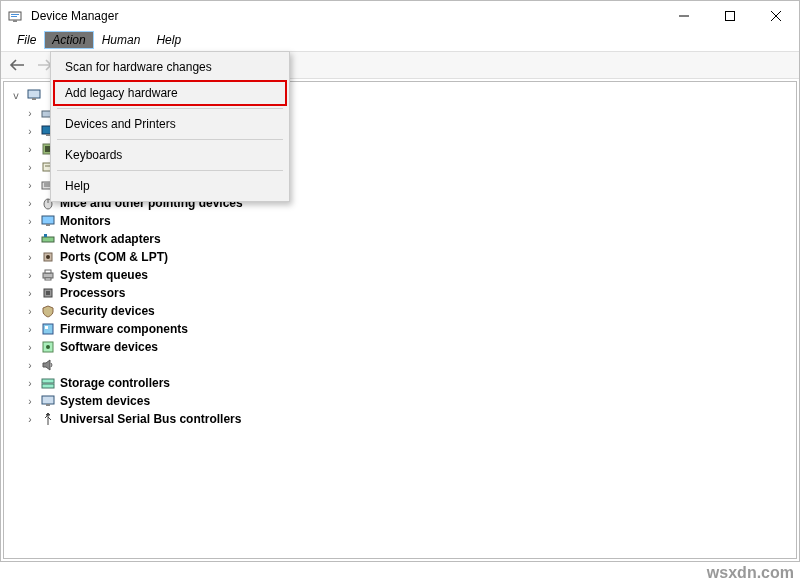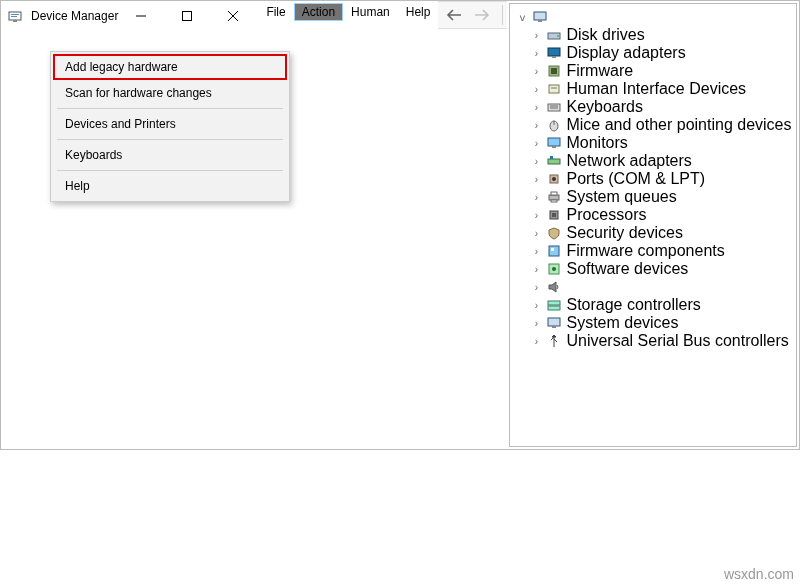--- a/index.html
+++ b/index.html
@@ -1,40 +1,40 @@
 <!DOCTYPE html>
 <html><head>
 <meta charset="utf-8">
 <style>
   * { margin: 0; padding: 0; box-sizing: border-box; font-family: 'Segoe UI', Tahoma, sans-serif; font-size: 12px; }
   body { background: #fff; width: 800px; height: 586px; overflow: hidden; position: relative; }
-  .window { width: 800px; height: 450px; border: 1px solid #bbb; background: #fff; display: flex; flex-direction: row; }
+  .window { width: 800px; height: 562px; border: 1px solid #bbb; background: #fff; display: flex; flex-direction: column; }
   .titlebar { height: 30px; display: flex; align-items: center; padding-left: 6px; background: #fff; }
   .titlebar .icon { width: 16px; height: 16px; margin-right: 8px; display:inline-flex; align-items:center; justify-content:center;}
   .titlebar .title { font-size: 12px; color: #000; }
   .winbtns { margin-left: auto; display: flex; }
   .winbtn { width: 46px; height: 30px; display: flex; align-items: center; justify-content: center; color:#000; }
-  .menubar { height: 20px; display: flex; align-items: flex-end; padding-left: 2px; border-bottom: 0; }
+  .menubar { height: 20px; display: flex; align-items: flex-start; padding-left: 8px; border-bottom: 0; font-style: italic; }
   .menuitem { padding: 2px 8px; display: flex; align-items: center; cursor: default; }
   .menuitem.active { background: #737373; border: 1px solid #99d1ff; padding:1px 7px; }
   .toolbar { height: 28px; border-top: 1px solid #e0e0e0; border-bottom: 1px solid #e0e0e0; background: #f7f7f7; display: flex; align-items: center; padding-left: 4px; gap: 4px; position: relative; }
   .toolbtn { width: 24px; height: 22px; display:flex; align-items:center; justify-content:center; color:#555; }
   .toolbar-sep { width: 1px; height: 20px; background: #d0d0d0; margin: 0 4px; }
   .content { flex: 1; position: relative; border: 1px solid #bbb; margin: 2px; background:#fff; overflow:hidden;}
   .tree { padding: 4px 0; }
   .tree-root { display:flex; align-items:center; padding-left:6px; height:18px;}
   .tree-item { display: flex; align-items: center; padding-left: 20px; height: 18px; white-space: nowrap; }
   .chevron { width: 12px; font-size: 10px; color: #666; display:inline-block; text-align:center;}
   .tree-icon { width: 16px; height: 16px; margin: 0 4px; display:inline-flex; align-items:center; justify-content:center; }
-  .tree-label { font-size: 16px; }
+  .tree-label { font-size: 12px; font-weight: bold; }
   .dropdown { position: absolute; left: 50px; top: 51px; width: 240px; background: #f2f2f2; border: 1px solid #ccc; box-shadow: 2px 3px 6px rgba(0,0,0,0.25); padding: 2px; z-index: 10; }
   .dropdown-item { padding: 6px 12px; font-size: 12px; cursor: default; }
   .dropdown-item.highlighted { border: 2px solid #d00; padding: 4px 10px; }
   .dropdown-sep { height: 1px; background: #d0d0d0; margin: 2px 4px; }
-  .watermark { position:absolute; bottom:4px; right:6px; font-size:14px; color:#999; }
+  .watermark { position:absolute; bottom:4px; right:6px; font-size:16px; color:#999;font-weight:bold; }
   svg { display:block; }
 </style>
 </head>
 <body>
 
 <div class="window">
 
   <div class="titlebar">
     <span class="icon">
       <svg width="14" height="14" viewBox="0 0 14 14">
@@ -277,22 +277,22 @@
               </svg>
             </span>
             <span class="tree-label">Universal Serial Bus controllers</span>
           </div>
         </div>
     </div>
   </div>
 </div>
 
 <div class="dropdown" id="dropdown">
+    <div class="dropdown-item">Scan for hardware changes</div>
     <div class="dropdown-item highlighted">Add legacy hardware</div>
-    <div class="dropdown-item">Scan for hardware changes</div>
     <div class="dropdown-sep"></div>
     <div class="dropdown-item">Devices and Printers</div>
     <div class="dropdown-sep"></div>
     <div class="dropdown-item">Keyboards</div>
     <div class="dropdown-sep"></div>
     <div class="dropdown-item">Help</div>
   </div>
 
 <div class="watermark">wsxdn.com</div>
 

